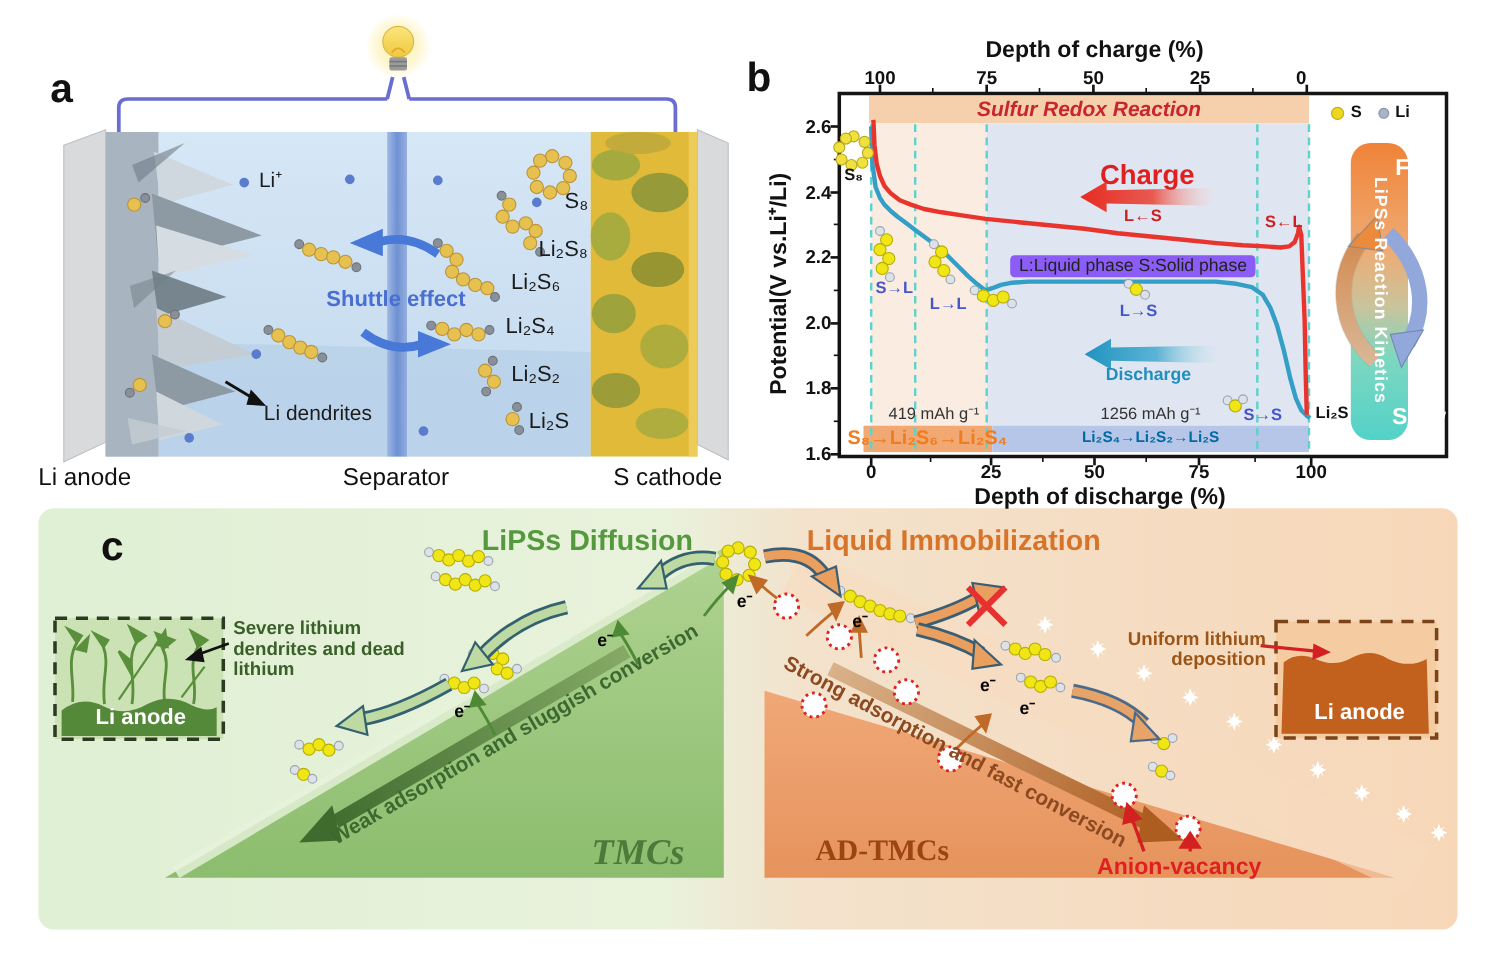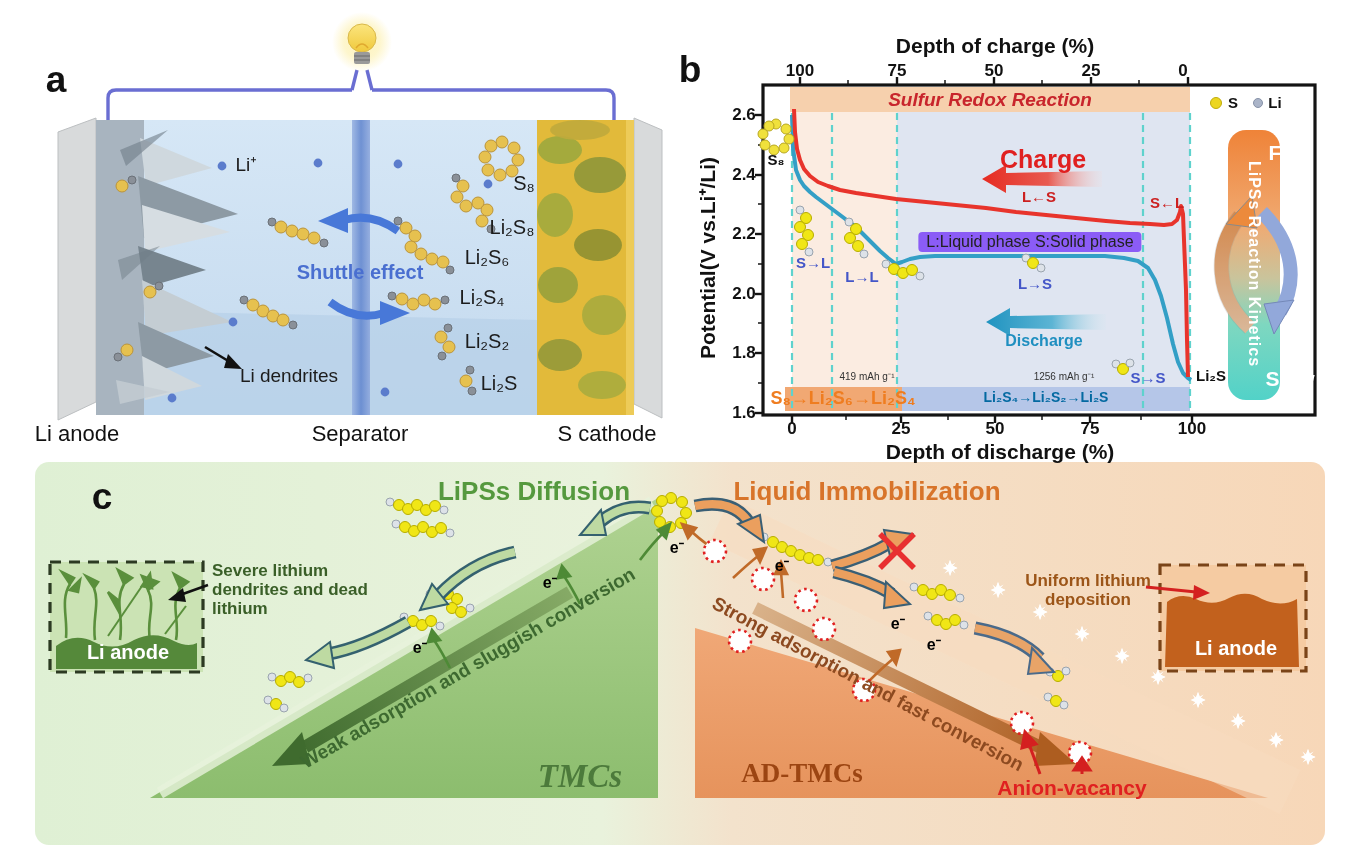--- a/index.html
+++ b/index.html
@@ -17,31 +17,31 @@
   
   .b-axis-title{font-size:21px;font-weight:bold;color:#111;}
   .b-tick{font-size:17px;font-weight:bold;color:#111;}
   .banner-t{font-size:19px;font-weight:bold;font-style:italic;color:#c8252c;}
   .leg{font-size:15px;font-weight:bold;color:#111;}
   .red-big{font-size:25px;font-weight:bold;color:#e02020;}
   .blue-big{font-size:16px;font-weight:bold;color:#1f8fc0;}
   .red-sm{font-size:15px;font-weight:bold;color:#cc2020;}
   .blue-sm{font-size:15px;font-weight:bold;color:#4456c8;}
   .phase-note{font-size:16px;color:#222;background:#8b5cf6;padding:1px 8px;border-radius:4px;}
-  .cap{font-size:10px;color:#333;margin-left:18px;}
+  .cap{font-size:15px;color:#333;}
   .band1-t{font-size:18px;font-weight:bold;color:#ef7d20;}
   .band2-t{font-size:14px;font-weight:bold;color:#0369a1;}
   .mol-lab{font-size:15px;font-weight:bold;color:#111;}
   .kin-end{font-size:21px;font-weight:bold;color:#fff;margin-left:36px;}
   .kin-axis{font-size:16px;font-weight:bold;color:#fff;writing-mode:vertical-rl;letter-spacing:1px;}
   
   .c-head-g{font-size:26px;font-weight:bold;color:#55993e;}
   .c-head-o{font-size:26px;font-weight:bold;color:#d8742a;}
   .c-note-g{font-size:17px;font-weight:bold;color:#3a5f28;text-align:left;transform:translate(0,0);}
-  .c-note-o{font-size:17px;font-weight:bold;color:#9c5518;text-align:center;}
+  .c-note-o{font-size:17px;font-weight:bold;color:#9c5518;text-align:right;}
   .c-anode{font-size:20px;font-weight:bold;color:#fff;}
   .diag-g{font-size:19px;font-weight:bold;color:#3d6930;transform:translate(-50%,-50%) rotate(-30deg);}
   .diag-o{font-size:19px;font-weight:bold;color:#8d4a20;transform:translate(-50%,-50%) rotate(28deg);}
   .tmcs{font-family:"Liberation Serif",serif;font-size:33px;font-weight:bold;color:#4c7a3b;font-style:italic;}
   .adtmcs{font-family:"Liberation Serif",serif;font-size:27px;font-weight:bold;color:#9c4512;}
   .anion{font-size:21px;font-weight:bold;color:#e02020;}
   .elec{font-size:16px;font-weight:bold;color:#000;}
   #panelc-bg{position:absolute;left:35px;top:462px;width:1290px;height:383px;border-radius:14px;
     background:linear-gradient(90deg,#dff0d4 0%,#e9f2dc 44%,#f3e2cc 54%,#f7d7b8 100%);}
 </style>

